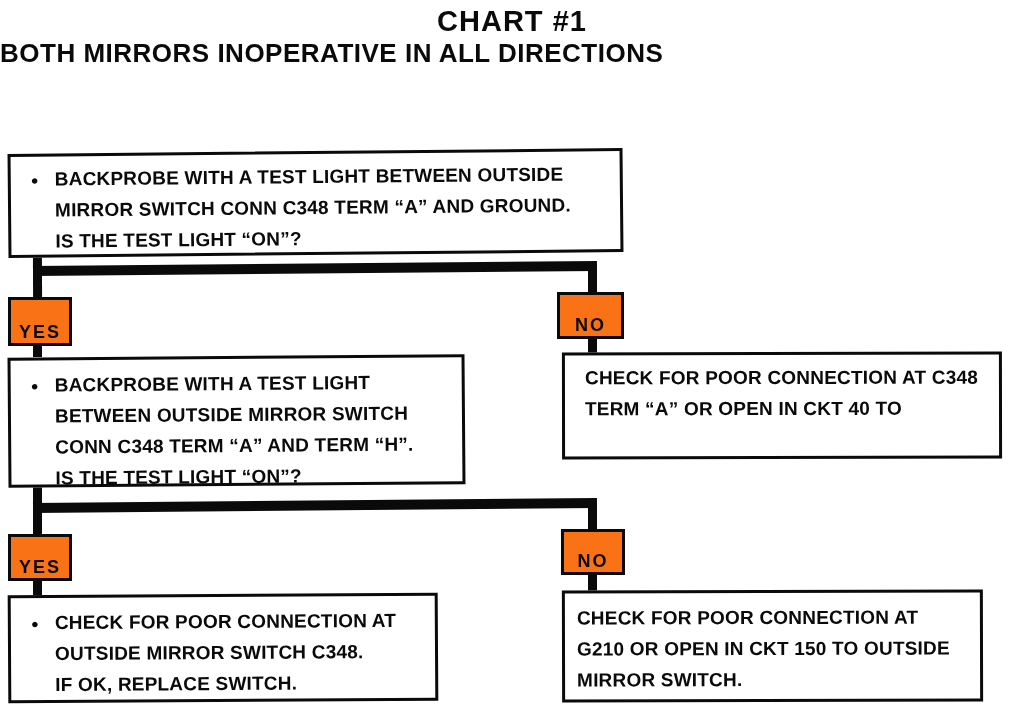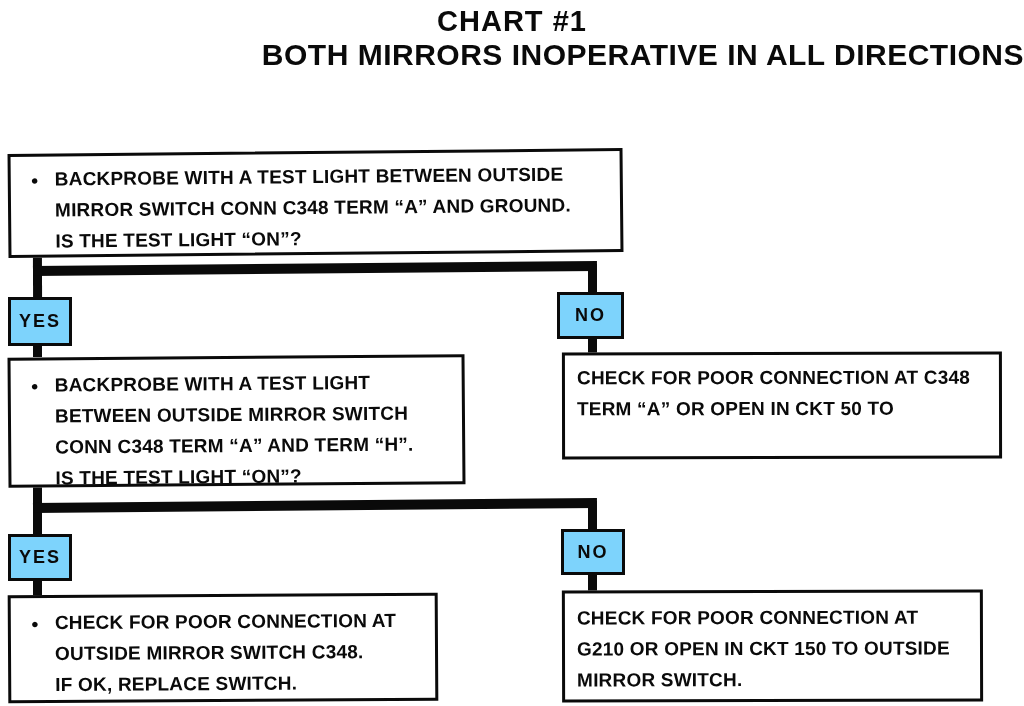--- a/index.html
+++ b/index.html
@@ -25,22 +25,22 @@
     font-size: 29px;
     font-weight: 800;
     letter-spacing: 1px;
     color: #0a0a0a;
   }
   .title-line2 {
     position: absolute;
     top: 38px;
     left: 0;
     width: 100%;
-    text-align: right;
-    font-size: 30px;
+    text-align: left;
+    font-size: 26px;
     font-weight: 800;
     letter-spacing: 0.5px;
     color: #0a0a0a;
   }
   .box {
     position: absolute;
     border: 3px solid #0a0a0a;
     background: #ffffff;
     box-sizing: border-box;
     display: flex;
@@ -62,24 +62,24 @@
     font-size: 19px;
     font-weight: 700;
     line-height: 31px;
     letter-spacing: 0.2px;
     white-space: nowrap;
     color: #0a0a0a;
   }
   .tag {
     position: absolute;
     border: 3px solid #0a0a0a;
-    background: #7dd3fc;
+    background: #f97316;
     box-sizing: border-box;
     display: flex;
-    align-items: center;
+    align-items: flex-end;
     justify-content: center;
     font-size: 18px;
     font-weight: 800;
     letter-spacing: 2px;
     z-index: 2;
     color: #0a0a0a;
   }
   .conn {
     position: absolute;
     background: #0a0a0a;
@@ -124,24 +124,24 @@
   <div class="box" style="left:8px; top:356px; width:457px; height:130px; padding:9px 8px 4px 20px; transform:rotate(-0.45deg);">
     <div class="bullet">●</div>
     <div class="lines">
       <div class="tline">BACKPROBE WITH A TEST LIGHT</div>
       <div class="tline">BETWEEN OUTSIDE MIRROR SWITCH</div>
       <div class="tline">CONN C348 TERM “A” AND TERM “H”.</div>
       <div class="tline">IS THE TEST LIGHT “ON”?</div>
     </div>
   </div>
 
-  <div class="box" style="left:562px; top:352px; width:440px; height:107px; padding:7px 8px 4px 12px; transform:rotate(-0.1deg);">
+  <div class="box" style="left:562px; top:352px; width:440px; height:107px; padding:7px 8px 4px 20px; transform:rotate(-0.1deg);">
     <div class="lines">
       <div class="tline">CHECK FOR POOR CONNECTION AT C348</div>
-      <div class="tline">TERM “A” OR OPEN IN CKT 50 TO</div>
+      <div class="tline">TERM “A” OR OPEN IN CKT 40 TO</div>
     </div>
   </div>
 
   <div class="tag" style="left:8px; top:534px; width:64px; height:47px;">
     <span>YES</span>
   </div>
   <div class="tag" style="left:561px; top:529px; width:64px; height:46px;">
     <span>NO</span>
   </div>
 

